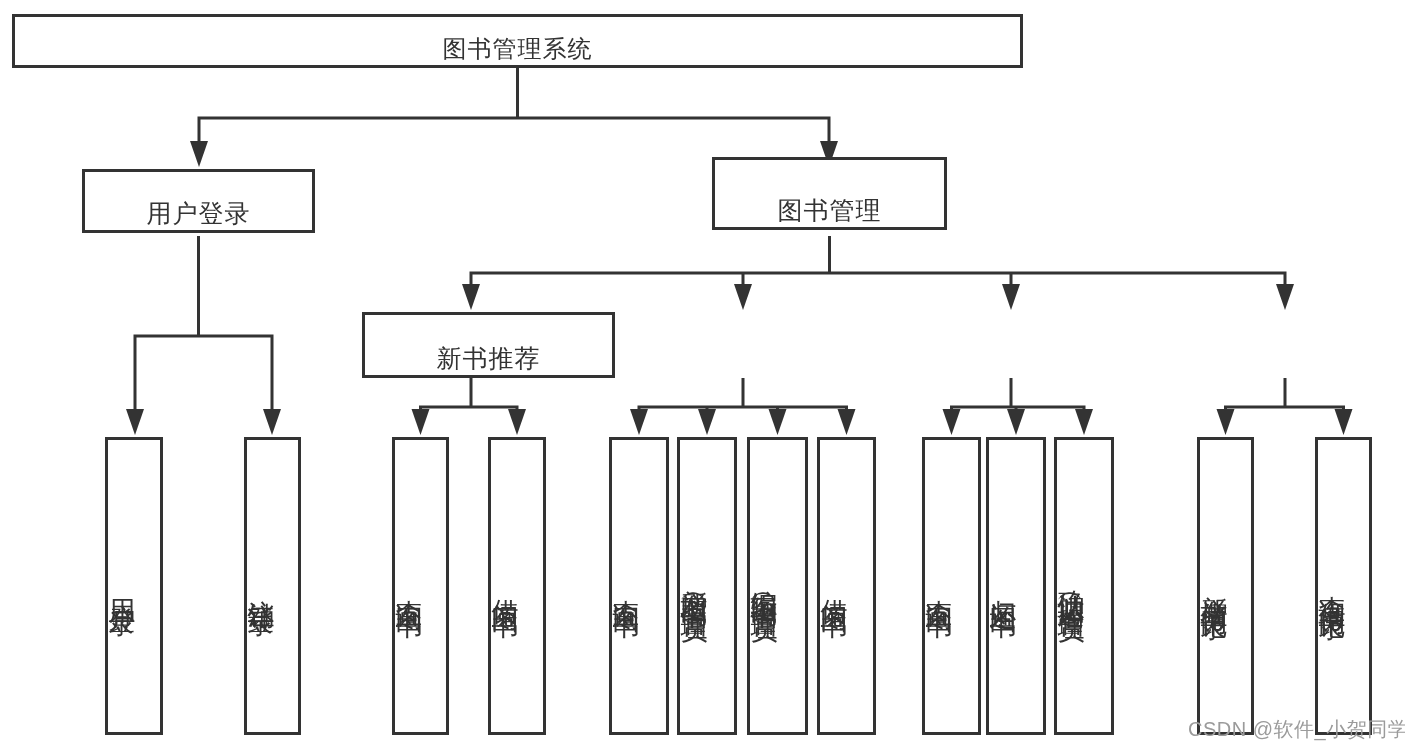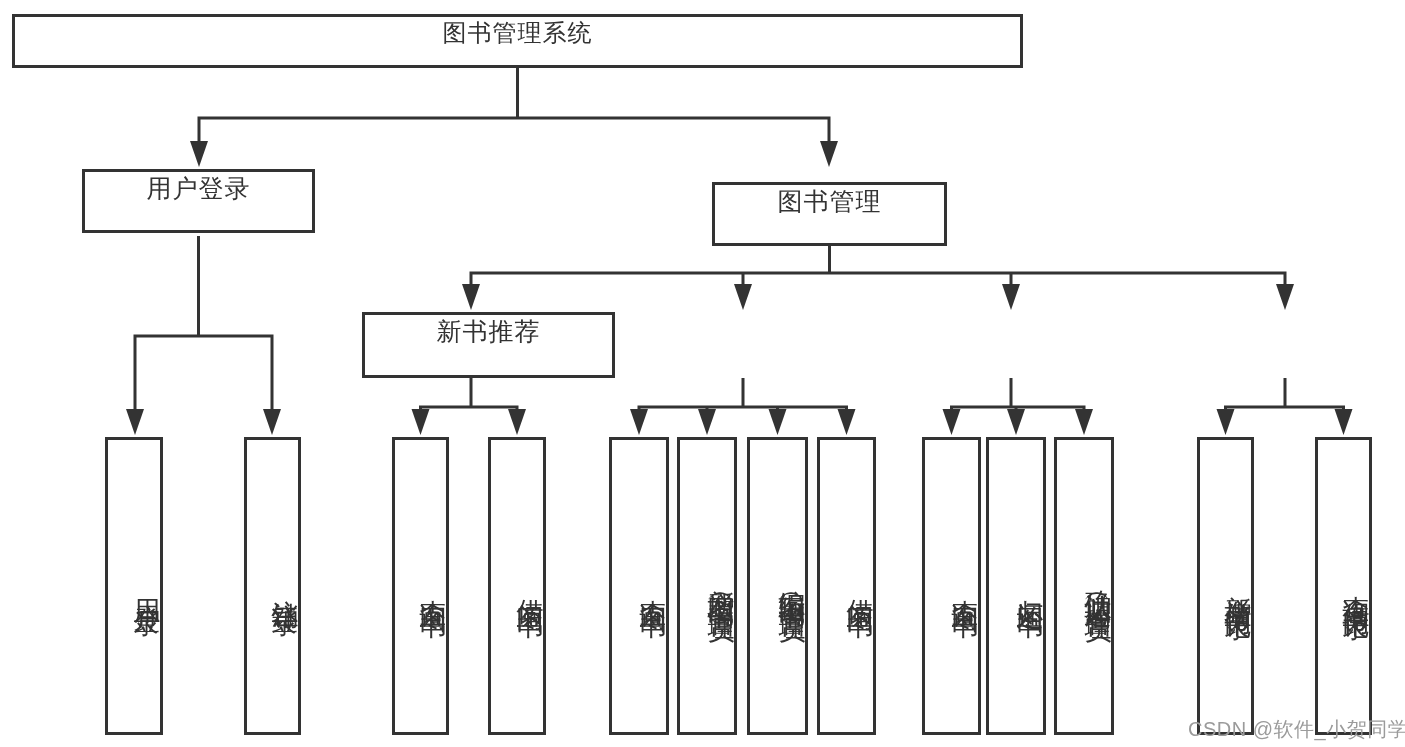--- a/index.html
+++ b/index.html
@@ -11,21 +11,21 @@
     font-family:"Liberation Sans","DejaVu Sans",sans-serif;
     color:var(--text,#333333);
   }
   #wires{position:absolute;left:0;top:0;z-index:0;}
   .connector{stroke:var(--line,#333333);stroke-width:3;fill:none;}
   .arrow{fill:var(--line,#333333);stroke:none;}
   .box{
     position:absolute;box-sizing:border-box;
     border:3px solid var(--line,#333333);
     background:#ffffff;
-    display:flex;align-items:flex-start;justify-content:center;
+    display:flex;align-items:flex-end;justify-content:center;
     z-index:1;
     font-size:25px;letter-spacing:1px;
     white-space:nowrap;
   }
   .root{font-size:24px;}
   .leaf{
     writing-mode:vertical-rl;
     text-orientation:mixed;
     font-size:27px;letter-spacing:4px;
     line-height:1;
@@ -80,21 +80,21 @@
     <polygon class="arrow" points="1334.5,409 1352.5,409 1343.5,435"></polygon>
   </svg>
 
   <div class="box root" style="left:12px;top:14px;width:1011px;height:54px">
     <span>图书管理系统</span>
   </div>
 
   <div class="box" style="left:82px;top:169px;width:233px;height:64px">
     <span>用户登录</span>
   </div>
-  <div class="box" style="left:712px;top:182px;width:235px;height:64px">
+  <div class="box" style="left:712px;top:157px;width:235px;height:73px">
     <span>图书管理</span>
   </div>
 
   <div class="box" style="left:362px;top:312px;width:253px;height:66px">
     <span>新书推荐</span>
   </div>
 
   <div class="box leaf" style="left:105px;top:437px;width:58px;height:298px">
     <span>用户登录</span>
   </div>

